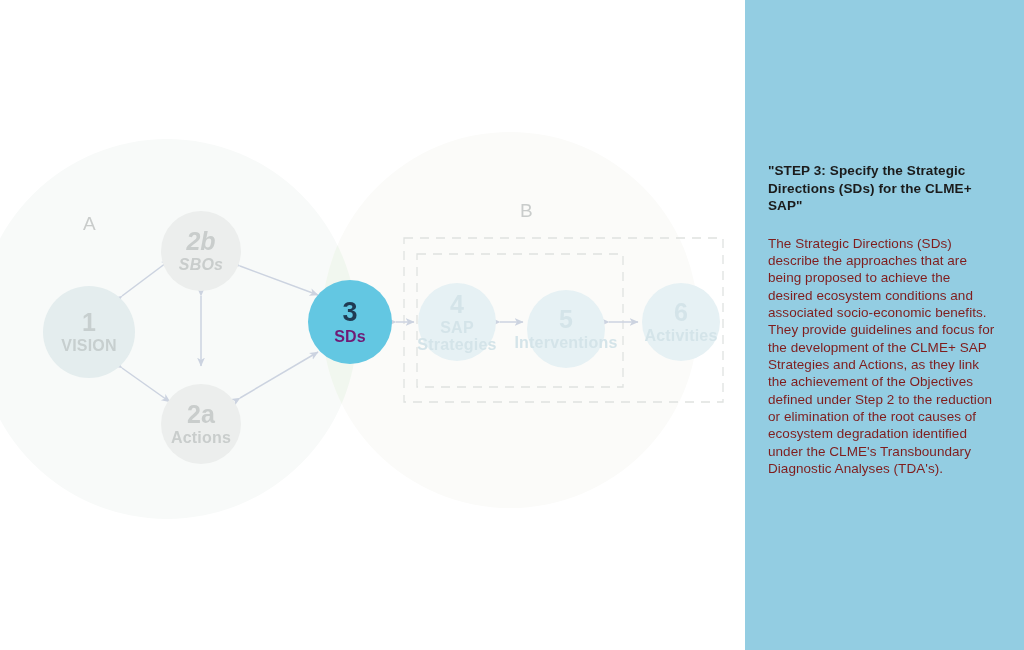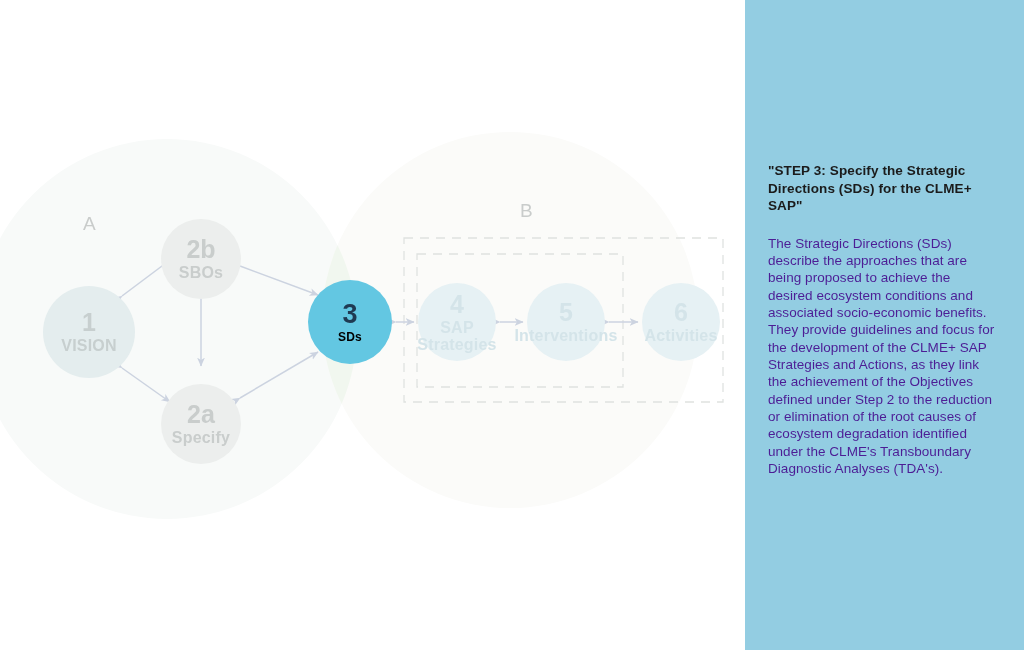--- a/index.html
+++ b/index.html
@@ -60,29 +60,29 @@
   .node.gray  { background: #eceeed; }
   .node.vision{ background: #e4edee; }
   .node.teal  { background: #e6f1f4; }
   .node.teal .num, .node.teal .cap { color: #d4e4e9; }
   .node.vision .num, .node.vision .cap { color: #c7cfcf; }
 
   .node.active {
     background: #63c7e2;
   }
   .node.active .num { color: #1f3a52; font-size: 27px; }
-  .node.active .cap { color: #000000; font-size: 12px; }
+  .node.active .cap { color: #701a75; font-size: 16px; }
 
   
   #node-1 { left: 43px;  top: 286px; width: 92px; height: 92px; }
-  #node-2b{ left: 161px; top: 219px; width: 80px; height: 80px; }
+  #node-2b{ left: 161px; top: 211px; width: 80px; height: 80px; font-style: italic; }
   #node-2a{ left: 161px; top: 384px; width: 80px; height: 80px; }
   #node-3 { left: 308px; top: 280px; width: 84px; height: 84px; }
   #node-4 { left: 418px; top: 283px; width: 78px; height: 78px; }
-  #node-5 { left: 527px; top: 283px; width: 78px; height: 78px; }
+  #node-5 { left: 527px; top: 290px; width: 78px; height: 78px; }
   #node-6 { left: 642px; top: 283px; width: 78px; height: 78px; }
 
   
   #sidebar {
     position: absolute;
     left: 745px; top: 0;
     width: 279px; height: 650px;
     background: #93cde2;
     padding: 162px 28px 0 23px;
   }
@@ -91,21 +91,21 @@
     font-weight: 700;
     color: #1b1b1b;
     line-height: 1.30;
     letter-spacing: 0.1px;
     margin-bottom: 20px;
     white-space: pre-line;
   }
   #sidebar-body {
     font-size: 13.5px;
     font-weight: 400;
-    color: #4c1d95;
+    color: #7f1d1d;
     line-height: 1.285;
     letter-spacing: 0.05px;
     text-align: left;
   }
 </style>
 </head>
 <body>
 
 <div id="page">
 
@@ -150,21 +150,21 @@
       <span class="cap">VISION</span>
     </div>
 
     <div class="node gray" id="node-2b">
       <span class="num">2b</span>
       <span class="cap">SBOs</span>
     </div>
 
     <div class="node gray" id="node-2a">
       <span class="num">2a</span>
-      <span class="cap">Specify</span>
+      <span class="cap">Actions</span>
     </div>
 
     <div class="node active" id="node-3">
       <span class="num">3</span>
       <span class="cap">SDs</span>
     </div>
 
     <div class="node teal" id="node-4">
       <span class="num">4</span>
       <span class="cap">SAP</span>

